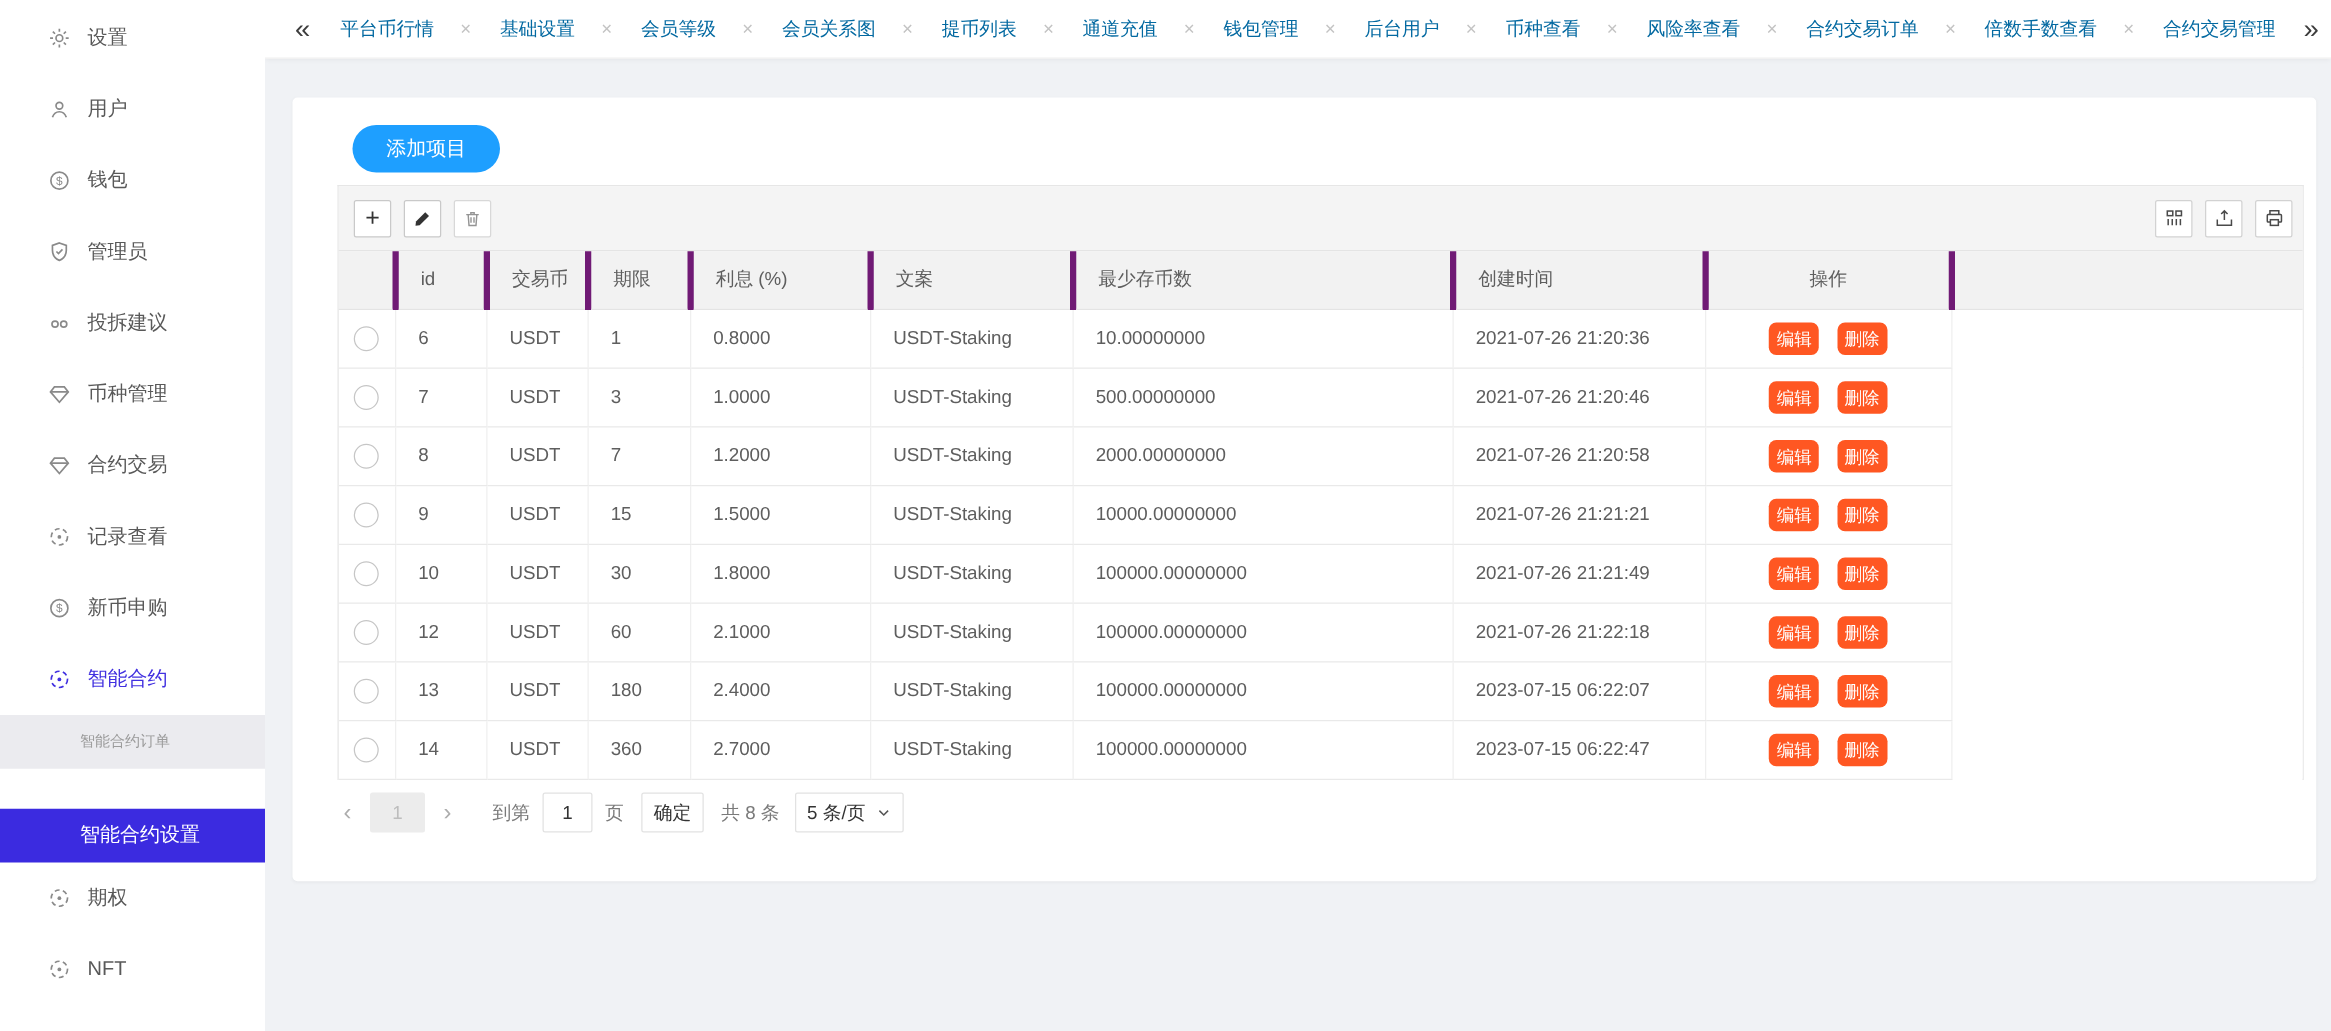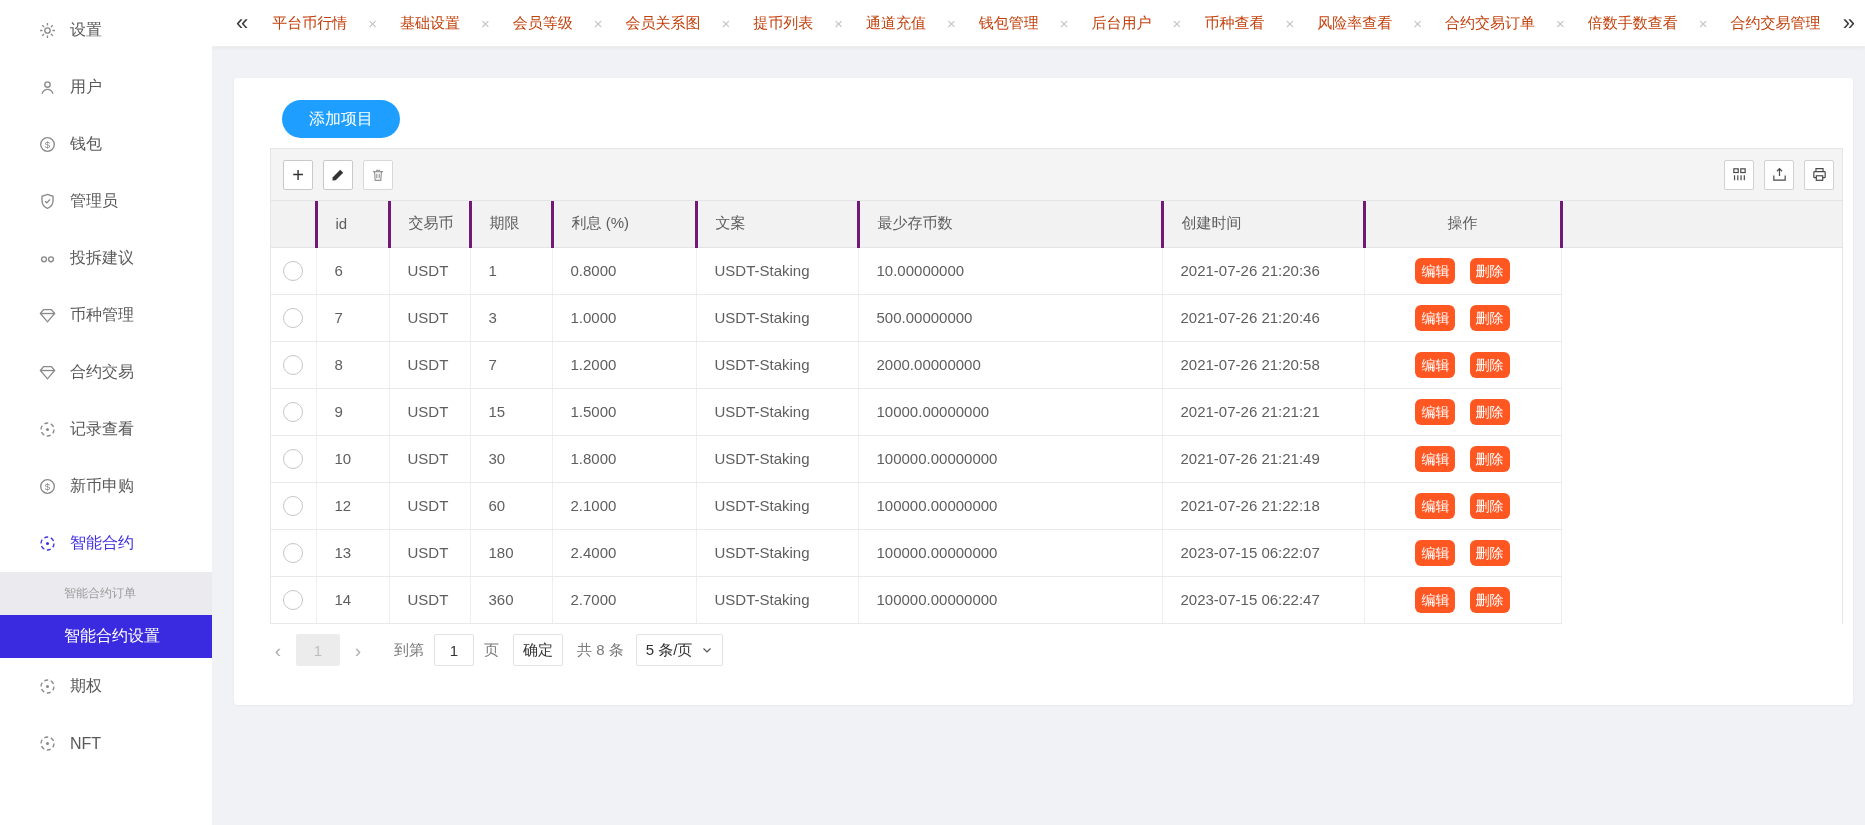--- a/index.html
+++ b/index.html
@@ -7,51 +7,51 @@
   body { background:#f0f2f5; font-family:"Liberation Sans","DejaVu Sans",sans-serif; position:relative; color:#595959; }
 
   
   .sidebar { position:absolute; left:0; top:0; width:212px; height:825px; background:#fff; z-index:3; }
   .side-menu { padding-top:2px; }
   .menu-item { height:57px; display:flex; align-items:center; padding-left:37px; gap:13px; color:#595959; font-size:16px; cursor:pointer; }
   .menu-item .mi-icon { width:20px; height:20px; display:flex; align-items:center; justify-content:center; color:#8a8a8a; flex:0 0 20px; }
   .menu-item.active { color:#4130e0; }
   .menu-item.active .mi-icon { color:#4130e0; }
   .sub-item { height:43px; display:flex; align-items:center; padding-left:64px; font-size:12px; background:#ebebef; color:#9b9b9b; cursor:pointer; }
-  .sub-item.selected { background:#3b2be0; color:#fff; font-size:16px; }
+  .sub-item.selected { background:#3b2be0; color:#fff; font-size:16px;margin-top:32px; }
 
   
   .topbar { position:absolute; left:212px; top:0; right:0; height:47px; background:#fff; border-bottom:1px solid #efefef;
             box-shadow:0 1px 4px rgba(0,0,0,0.05); display:flex; align-items:center; padding:0 10px 0 24px; z-index:2; }
   .collapse { font-size:22px; color:#3d3d3d; cursor:pointer; user-select:none; line-height:1; }
   .collapse.left { margin-right:24px; }
   .collapse.right { margin-left:6px; }
   .tabs { display:flex; align-items:center; flex:1; overflow:hidden; }
   .tab { display:flex; align-items:center; margin-right:23px; cursor:pointer; white-space:nowrap; }
-  .tab-label { color:#c2410c; font-size:15px; }
+  .tab-label { color:#0369a1; font-size:15px; }
   .tab-close { color:#c3c3c3; font-size:15px; margin-left:21px; cursor:pointer; }
 
   
   .main-card { position:absolute; left:234px; top:78px; width:1619px; height:627px; background:#fff; border-radius:4px;
                box-shadow:0 1px 3px rgba(0,0,0,0.04); }
   .add-btn { position:absolute; left:48px; top:22px; width:118px; height:38px; border-radius:19px; background:#1e9fff; color:#fff;
              font-size:16px; display:flex; align-items:center; justify-content:center; cursor:pointer; border:none; }
 
   
   .table-widget { position:absolute; left:36px; top:70px; width:1573px; border:1px solid #e6e6e6; border-bottom:none; }
   .tw-toolbar { height:52px; background:#f4f4f4; display:flex; align-items:center; padding:0 8px 0 12px; border-bottom:1px solid #e4e4e4; }
   .tool-btn { width:30px; height:30px; background:#fff; border:1px solid #c9c9c9; border-radius:2px; display:flex; align-items:center;
               justify-content:center; margin-right:10px; cursor:pointer; color:#333; }
   .tool-btn.light { color:#949494; border-color:#d8d8d8; }
   .tw-toolbar .spacer { flex:1; }
   .tool-btn.rbtn { margin-right:0; margin-left:10px; border-color:#d2d2d2; color:#4a4a4a; }
 
   table { width:100%; border-collapse:collapse; table-layout:fixed; }
   th { height:46px; background:#f2f2f2; font-weight:normal; font-size:15px; color:#5e5e5e; text-align:left; padding:0 0 0 18px;
-       border-bottom:1px solid #e4e4e4; border-left:3px solid #701a75; }
+       border-bottom:1px solid #e4e4e4; border-left:5px solid #701a75; }
   th:first-child { border-left:none; }
   td { height:47px; font-size:15px; color:#5e5e5e; padding:0 0 0 18px; border-bottom:1px solid #e9e9e9; border-left:1px solid #efefef;
        background:#fff; overflow:hidden; white-space:nowrap; }
   td:first-child { border-left:none; }
   th.radio-col, td.radio-cell { padding:0; text-align:center; }
   th.op, td.op { text-align:center; padding:0; }
   td.filler { border-bottom:none; }
   .radio { display:inline-block; width:20px; height:20px; border-radius:50%; border:1px solid #c6c6c6; background:#fff; cursor:pointer; vertical-align:middle; }
   .op-btn { display:inline-block; min-width:38px; height:26px; line-height:26px; padding:0 6px; background:#ff5722; color:#fff;
             border-radius:6px; font-size:14px; margin:0 5px; cursor:pointer; text-align:right; }

